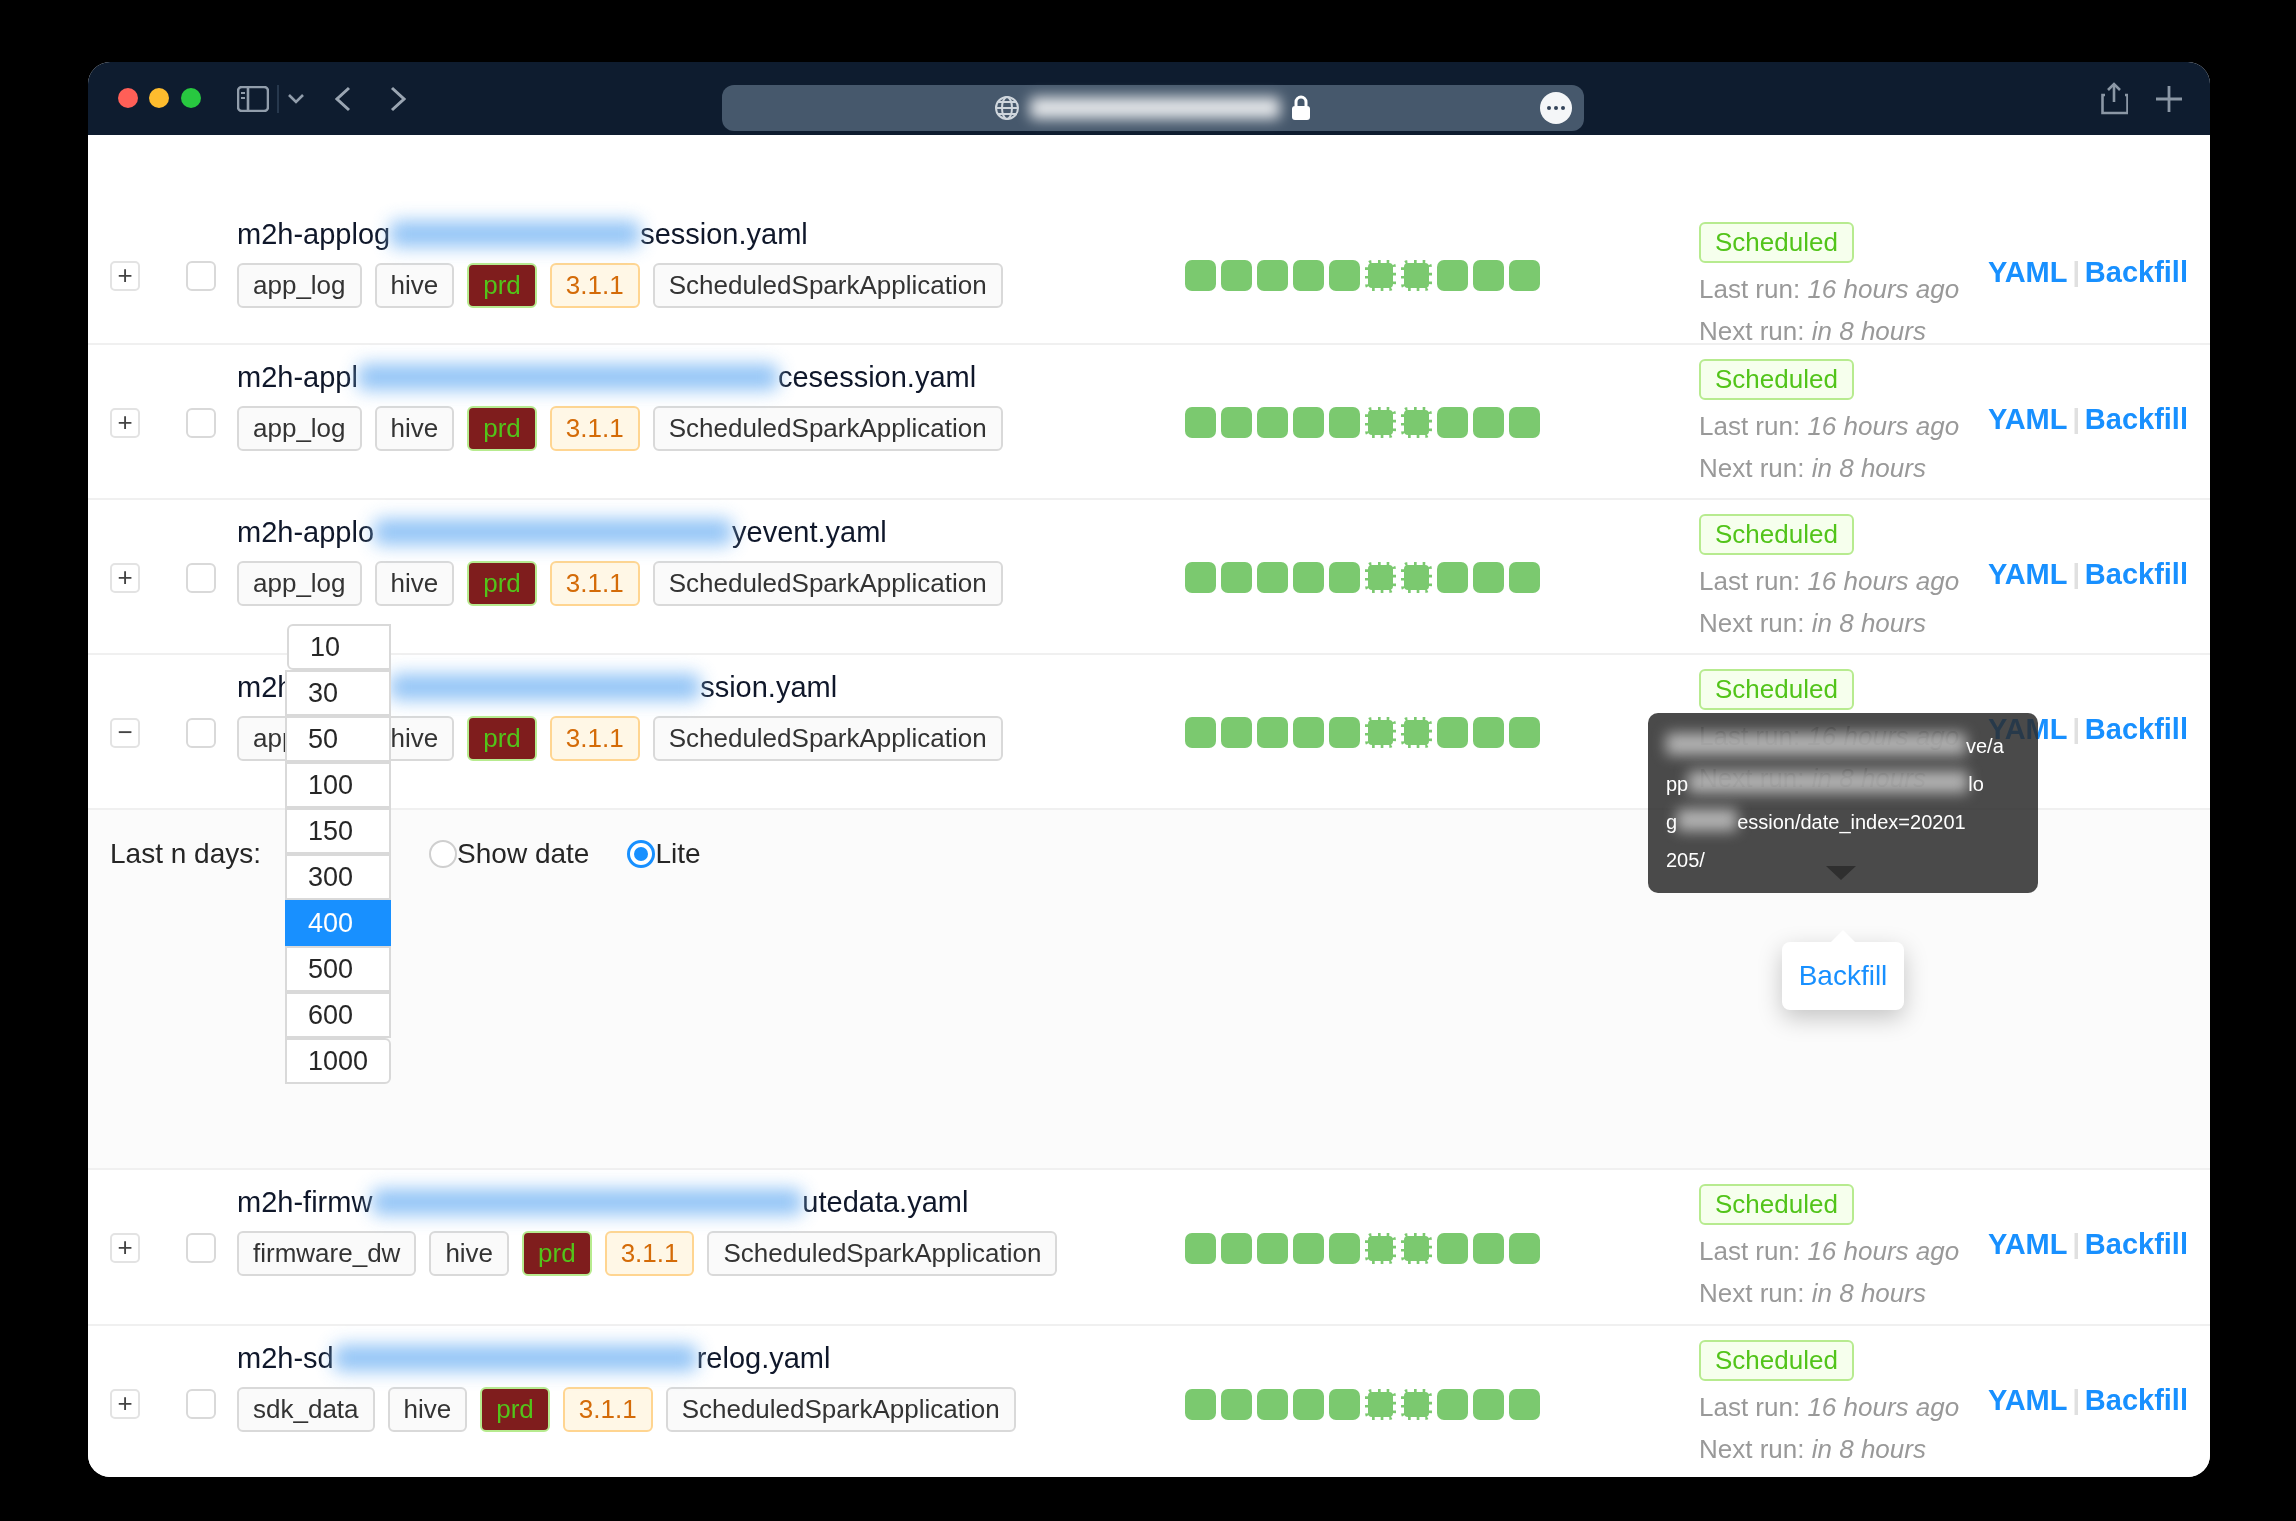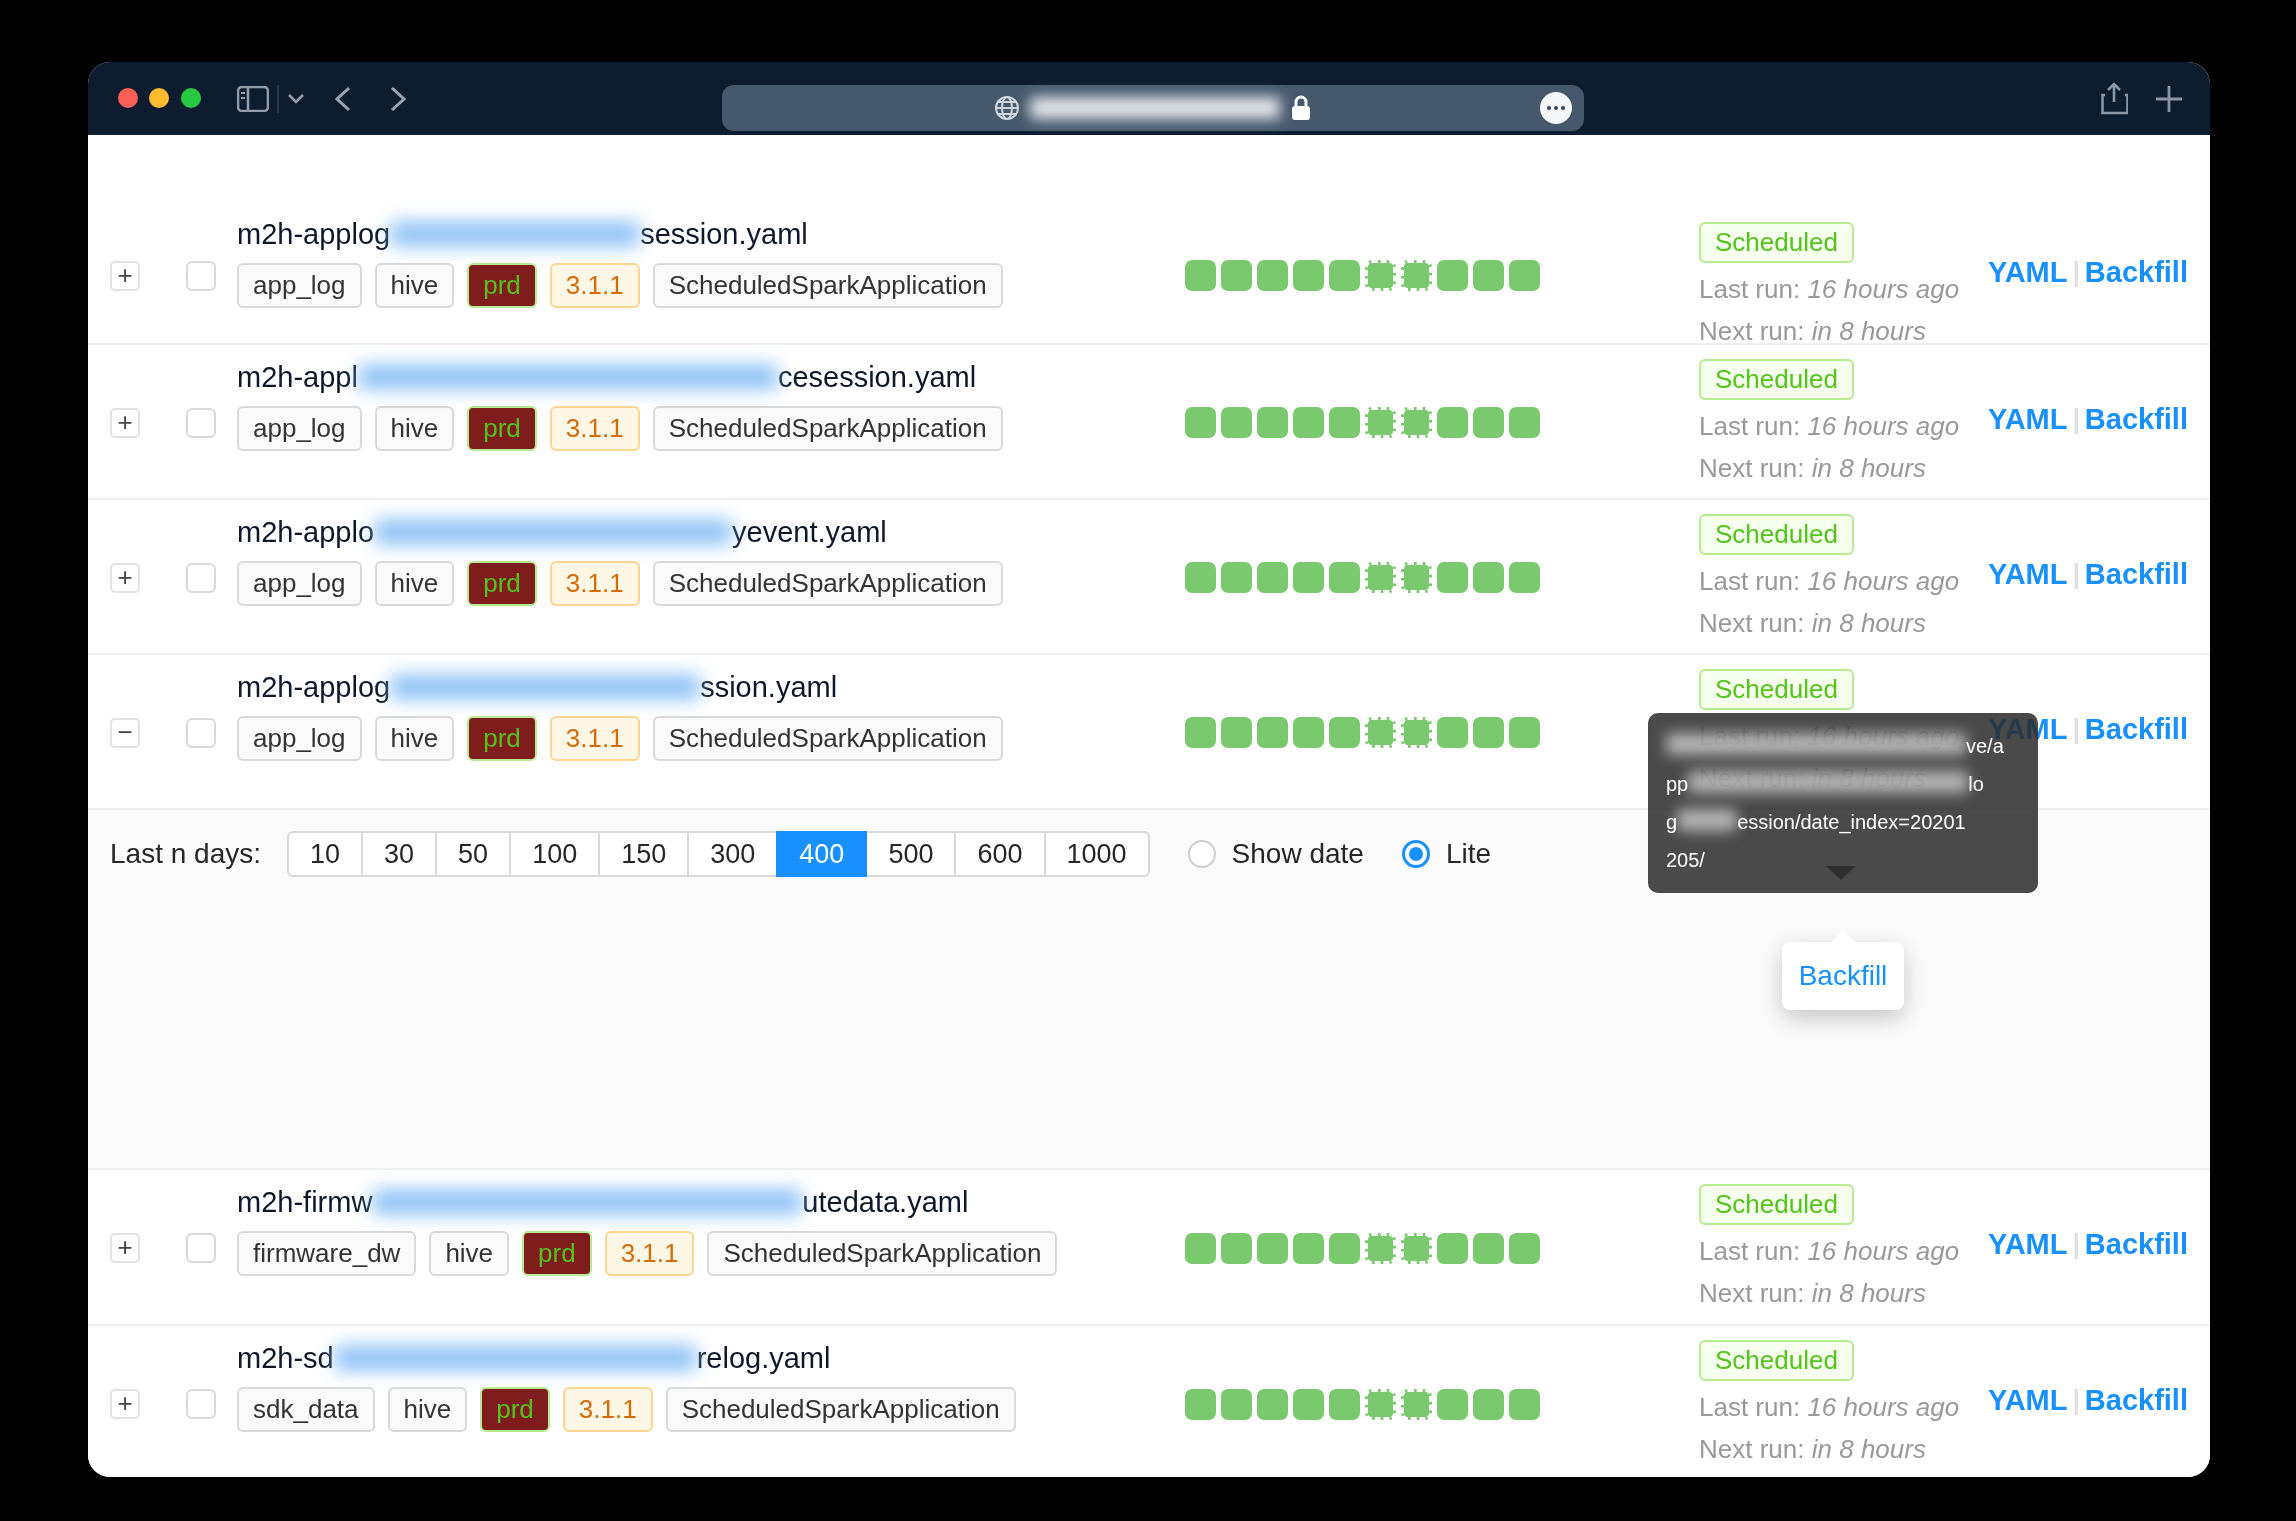--- a/index.html
+++ b/index.html
@@ -54,32 +54,32 @@
   .linkscol { position:absolute; left:1900px; width:200px; display:flex; align-items:center;
               justify-content:space-between;font-weight:bold; }
   .link { font-size:29px; color:#1890ff; white-space:nowrap; }
   .pipe { color:#e0e0e0; font-size:27px; }
 
   
   .panel { position:absolute; left:0; top:673px; width:2122px; height:360px; background:#fbfbfb;
            border-top:2px solid #f0f0f0; }
   .controls { position:absolute; left:22px; top:20px; height:48px; display:flex; align-items:center; }
   .ctl-label { font-size:28px; color:#262626; margin-right:26px; }
-  .seg { display:flex; }
+  .seg { display:flex;flex-direction:column; }
   .seg-btn { height:46px; padding:0 21px; background:#fff; border:2px solid #d9d9d9; margin-left:-2px;
              font-size:27px; color:#262626; display:flex; align-items:center; }
   .seg-btn.first { border-radius:6px 0 0 6px; margin-left:0; }
   .seg-btn.last { border-radius:0 6px 6px 0; }
   .seg-btn.sel { background:#1890ff; border-color:#1890ff; color:#fff; position:relative; }
   .radio { display:flex; align-items:center; margin-left:38px; }
   .radio-circle { width:28px; height:28px; border-radius:50%; border:2px solid #cfcfcf; background:#fff; }
   .radio.on .radio-circle { border:3px solid #1890ff; position:relative; }
   .radio.on .radio-circle::after { content:""; position:absolute; left:4px; top:4px; width:14px;
              height:14px; border-radius:50%; background:#1890ff; }
-  .radio-label { font-size:28px; margin-left:16px; color:#262626; }
+  .radio-label { font-size:28px; margin-left:0; color:#262626; }
   .grid { position:absolute; left:0; top:0; }
 
   
   .tooltip { position:absolute; left:1560px; top:578px; width:390px; border-radius:10px;
              background:rgba(42,42,42,.85); color:#fff; padding:14px 18px; z-index:40; }
   .tooltip .tline { font-size:20px; line-height:38px; white-space:nowrap; }
   .t-blur { display:inline-block; height:22px; border-radius:4px; background:rgba(235,235,235,.65);
             filter:blur(7px); vertical-align:-2px; }
   .tooltip-arrow { position:absolute; left:1738px; top:731px; width:0; height:0; z-index:40;
                    border-left:15px solid transparent; border-right:15px solid transparent;

